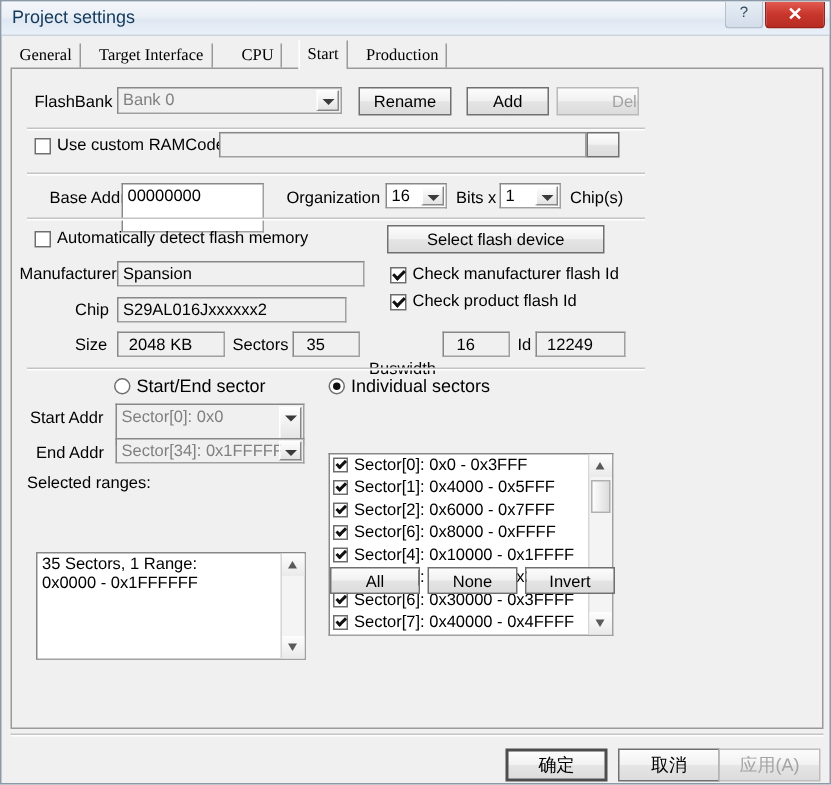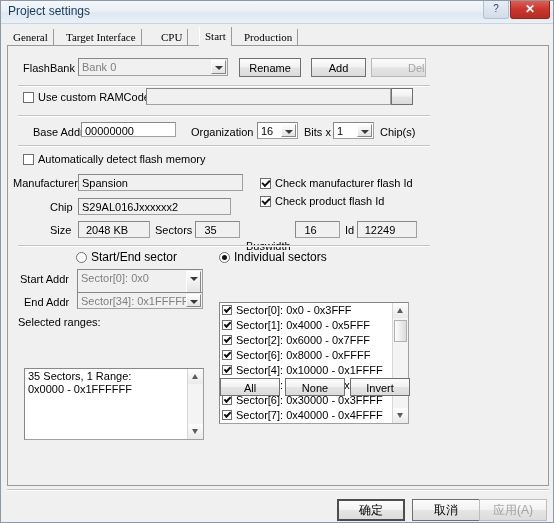--- a/index.html
+++ b/index.html
@@ -454,36 +454,37 @@
 
     <div class="hrule" style="left:10px; top:39px; width:412px;"></div>
 
     <div class="chk" style="left:15px; top:45px;">Use custom RAMCode</div>
     <div class="field disabled" style="left:138px; top:42px; width:245px; height:17px;"></div>
     <div class="btn" style="left:383px; top:42px; width:22px; height:17px;"></div>
 
     <div class="hrule" style="left:10px; top:69px; width:412px;"></div>
 
     <div class="lbl" style="left:25px; top:80px;">Base Addr</div>
-    <div class="field" style="left:73px; top:76px; width:95px; height:15px;">00000000</div>
+    <div class="field" style="left:73px; top:76px; width:95px; height:33px;">00000000</div>
     <div class="lbl" style="left:183px; top:80px;">Organization</div>
     <div class="combo enabled" style="left:249px; top:76px; width:41px; height:17px;">
       <span>16</span>
       <span class="arrowbox"></span>
     </div>
     <div class="lbl" style="left:296px; top:80px;">Bits x</div>
     <div class="combo enabled" style="left:325px; top:76px; width:41px; height:17px;">
       <span>1</span>
       <span class="arrowbox"></span>
     </div>
     <div class="lbl" style="left:372px; top:80px;">Chip(s)</div>
 
     <div class="hrule" style="left:10px; top:99px; width:412px;"></div>
 
     <div class="chk" style="left:15px; top:107px;">Automatically detect flash memory</div>
+    <div class="btn" style="left:250px; top:104px; width:145px; height:19px;">Select flash device</div>
 
     <div class="chk checked" style="left:252px; top:131px;">Check manufacturer flash Id</div>
     <div class="chk checked" style="left:252px; top:149px;">Check product flash Id</div>
 
     <div class="lbl" style="left:5px; top:131px;">Manufacturer</div>
     <div class="field ro" style="left:70px; top:128px; width:165px; height:17px;">Spansion</div>
     <div class="lbl" style="left:42px; top:155px;">Chip</div>
     <div class="field ro" style="left:70px; top:152px; width:153px; height:17px;">S29AL016Jxxxxxx2</div>
 
     <div class="lbl" style="left:42px; top:178px;">Size</div>

